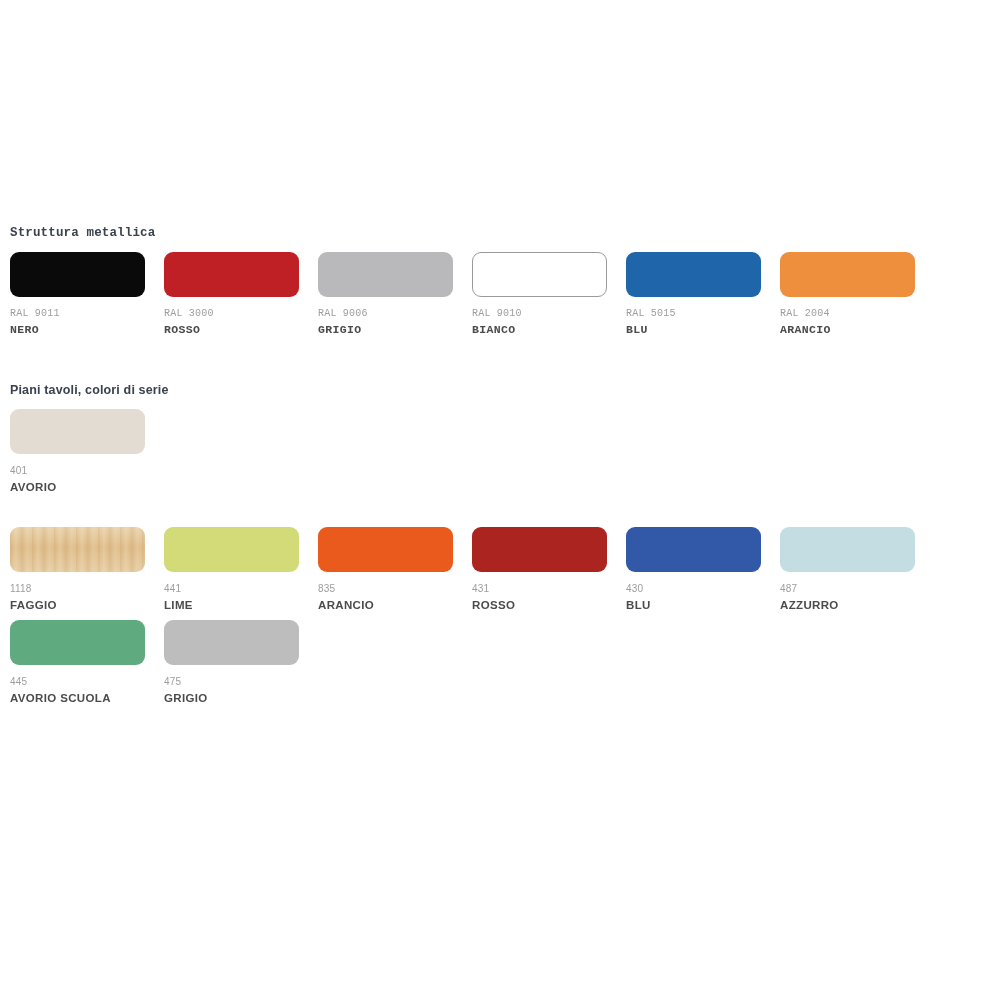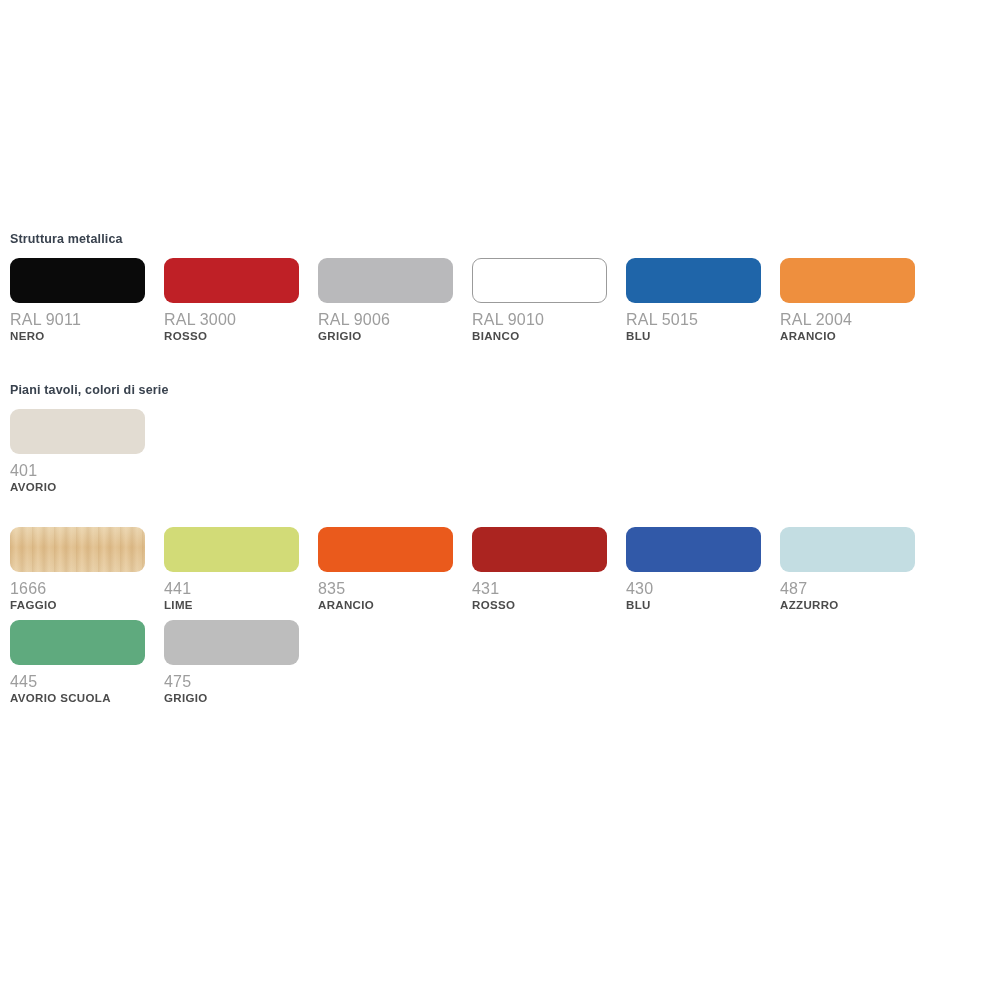--- a/index.html
+++ b/index.html
@@ -64,21 +64,21 @@
         rgba(170,120,60,0.00) 3px,
         rgba(255,235,205,0.20) 6px,
         rgba(170,120,60,0.00) 9px,
         rgba(170,120,60,0.12) 12px,
         rgba(255,240,215,0.14) 17px,
         rgba(170,120,60,0.00) 22px
       ),
       linear-gradient(180deg, #e9d3ad 0%, #dfbd8b 45%, #e6cda4 100%);
   }
   .swatch-code {
-    font-size: 16px;
+    font-size: 10px;
     color: #9d9d9d;
     margin-top: 10px;
     line-height: 13px;
     letter-spacing: 0.2px;
     white-space: nowrap;
   }
   .swatch-name {
     font-size: 11.5px;
     font-weight: bold;
     color: #4b4b4b;
@@ -88,21 +88,21 @@
     white-space: nowrap;
   }
   .row-gap {
     height: 8px;
   }
 </style>
 </head>
 <body style="background: rgb(255, 255, 255);">
 
 <div id="sheet">
-    <div class="section" style="top: 232px;">
+    <div class="section" style="top: 226px; font-family: Liberation Mono, monospace;">
       <div class="section-title">Struttura metallica</div>
       <div class="swatch-row">
         <div class="swatch-cell">
           <div class="swatch-chip" style="background: rgb(10, 10, 10);"></div>
           <div class="swatch-code">RAL 9011</div>
           <div class="swatch-name">NERO</div>
         </div>
         <div class="swatch-cell">
           <div class="swatch-chip" style="background: rgb(191, 32, 38);"></div>
           <div class="swatch-code">RAL 3000</div>
@@ -137,21 +137,21 @@
           <div class="swatch-chip" style="background: rgb(226, 220, 210);"></div>
           <div class="swatch-code">401</div>
           <div class="swatch-name">AVORIO</div>
         </div>
       </div>
     </div>
     <div class="section" style="top: 527px;">
       <div class="swatch-row">
         <div class="swatch-cell">
           <div class="swatch-chip wood"></div>
-          <div class="swatch-code">1666</div>
+          <div class="swatch-code">1118</div>
           <div class="swatch-name">FAGGIO</div>
         </div>
         <div class="swatch-cell">
           <div class="swatch-chip" style="background: rgb(210, 219, 119);"></div>
           <div class="swatch-code">441</div>
           <div class="swatch-name">LIME</div>
         </div>
         <div class="swatch-cell">
           <div class="swatch-chip" style="background: rgb(234, 90, 28);"></div>
           <div class="swatch-code">835</div>

